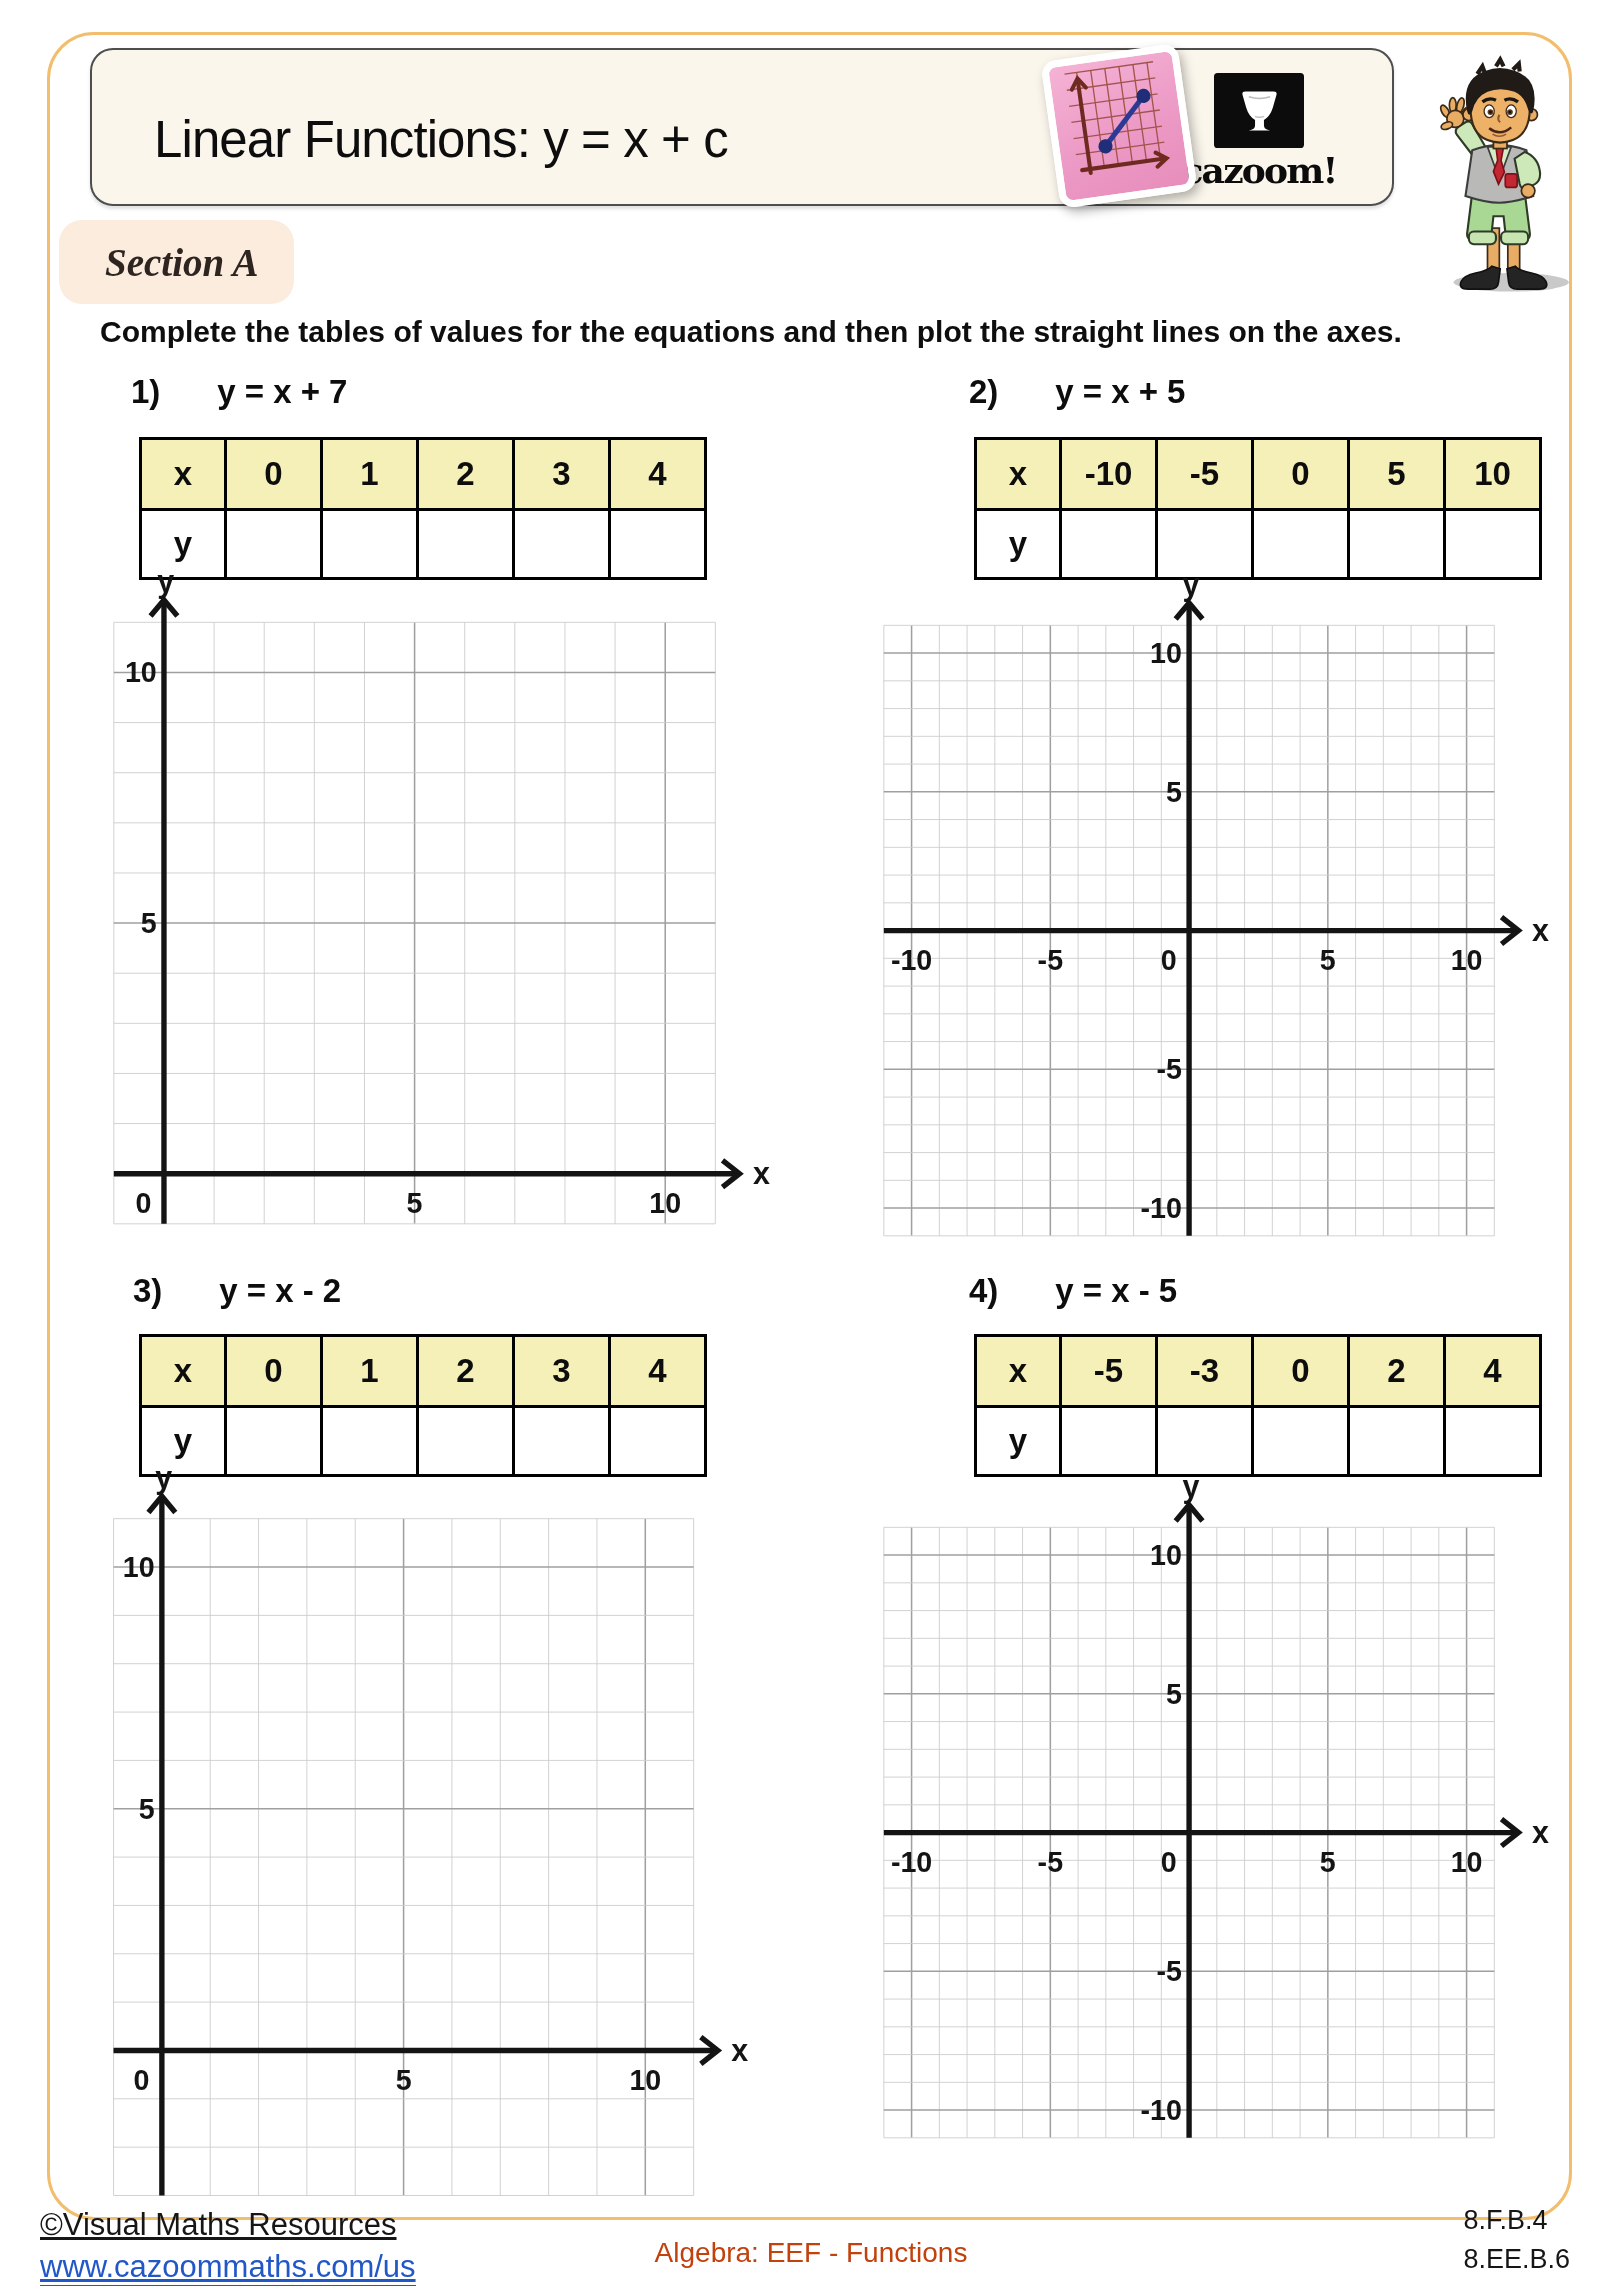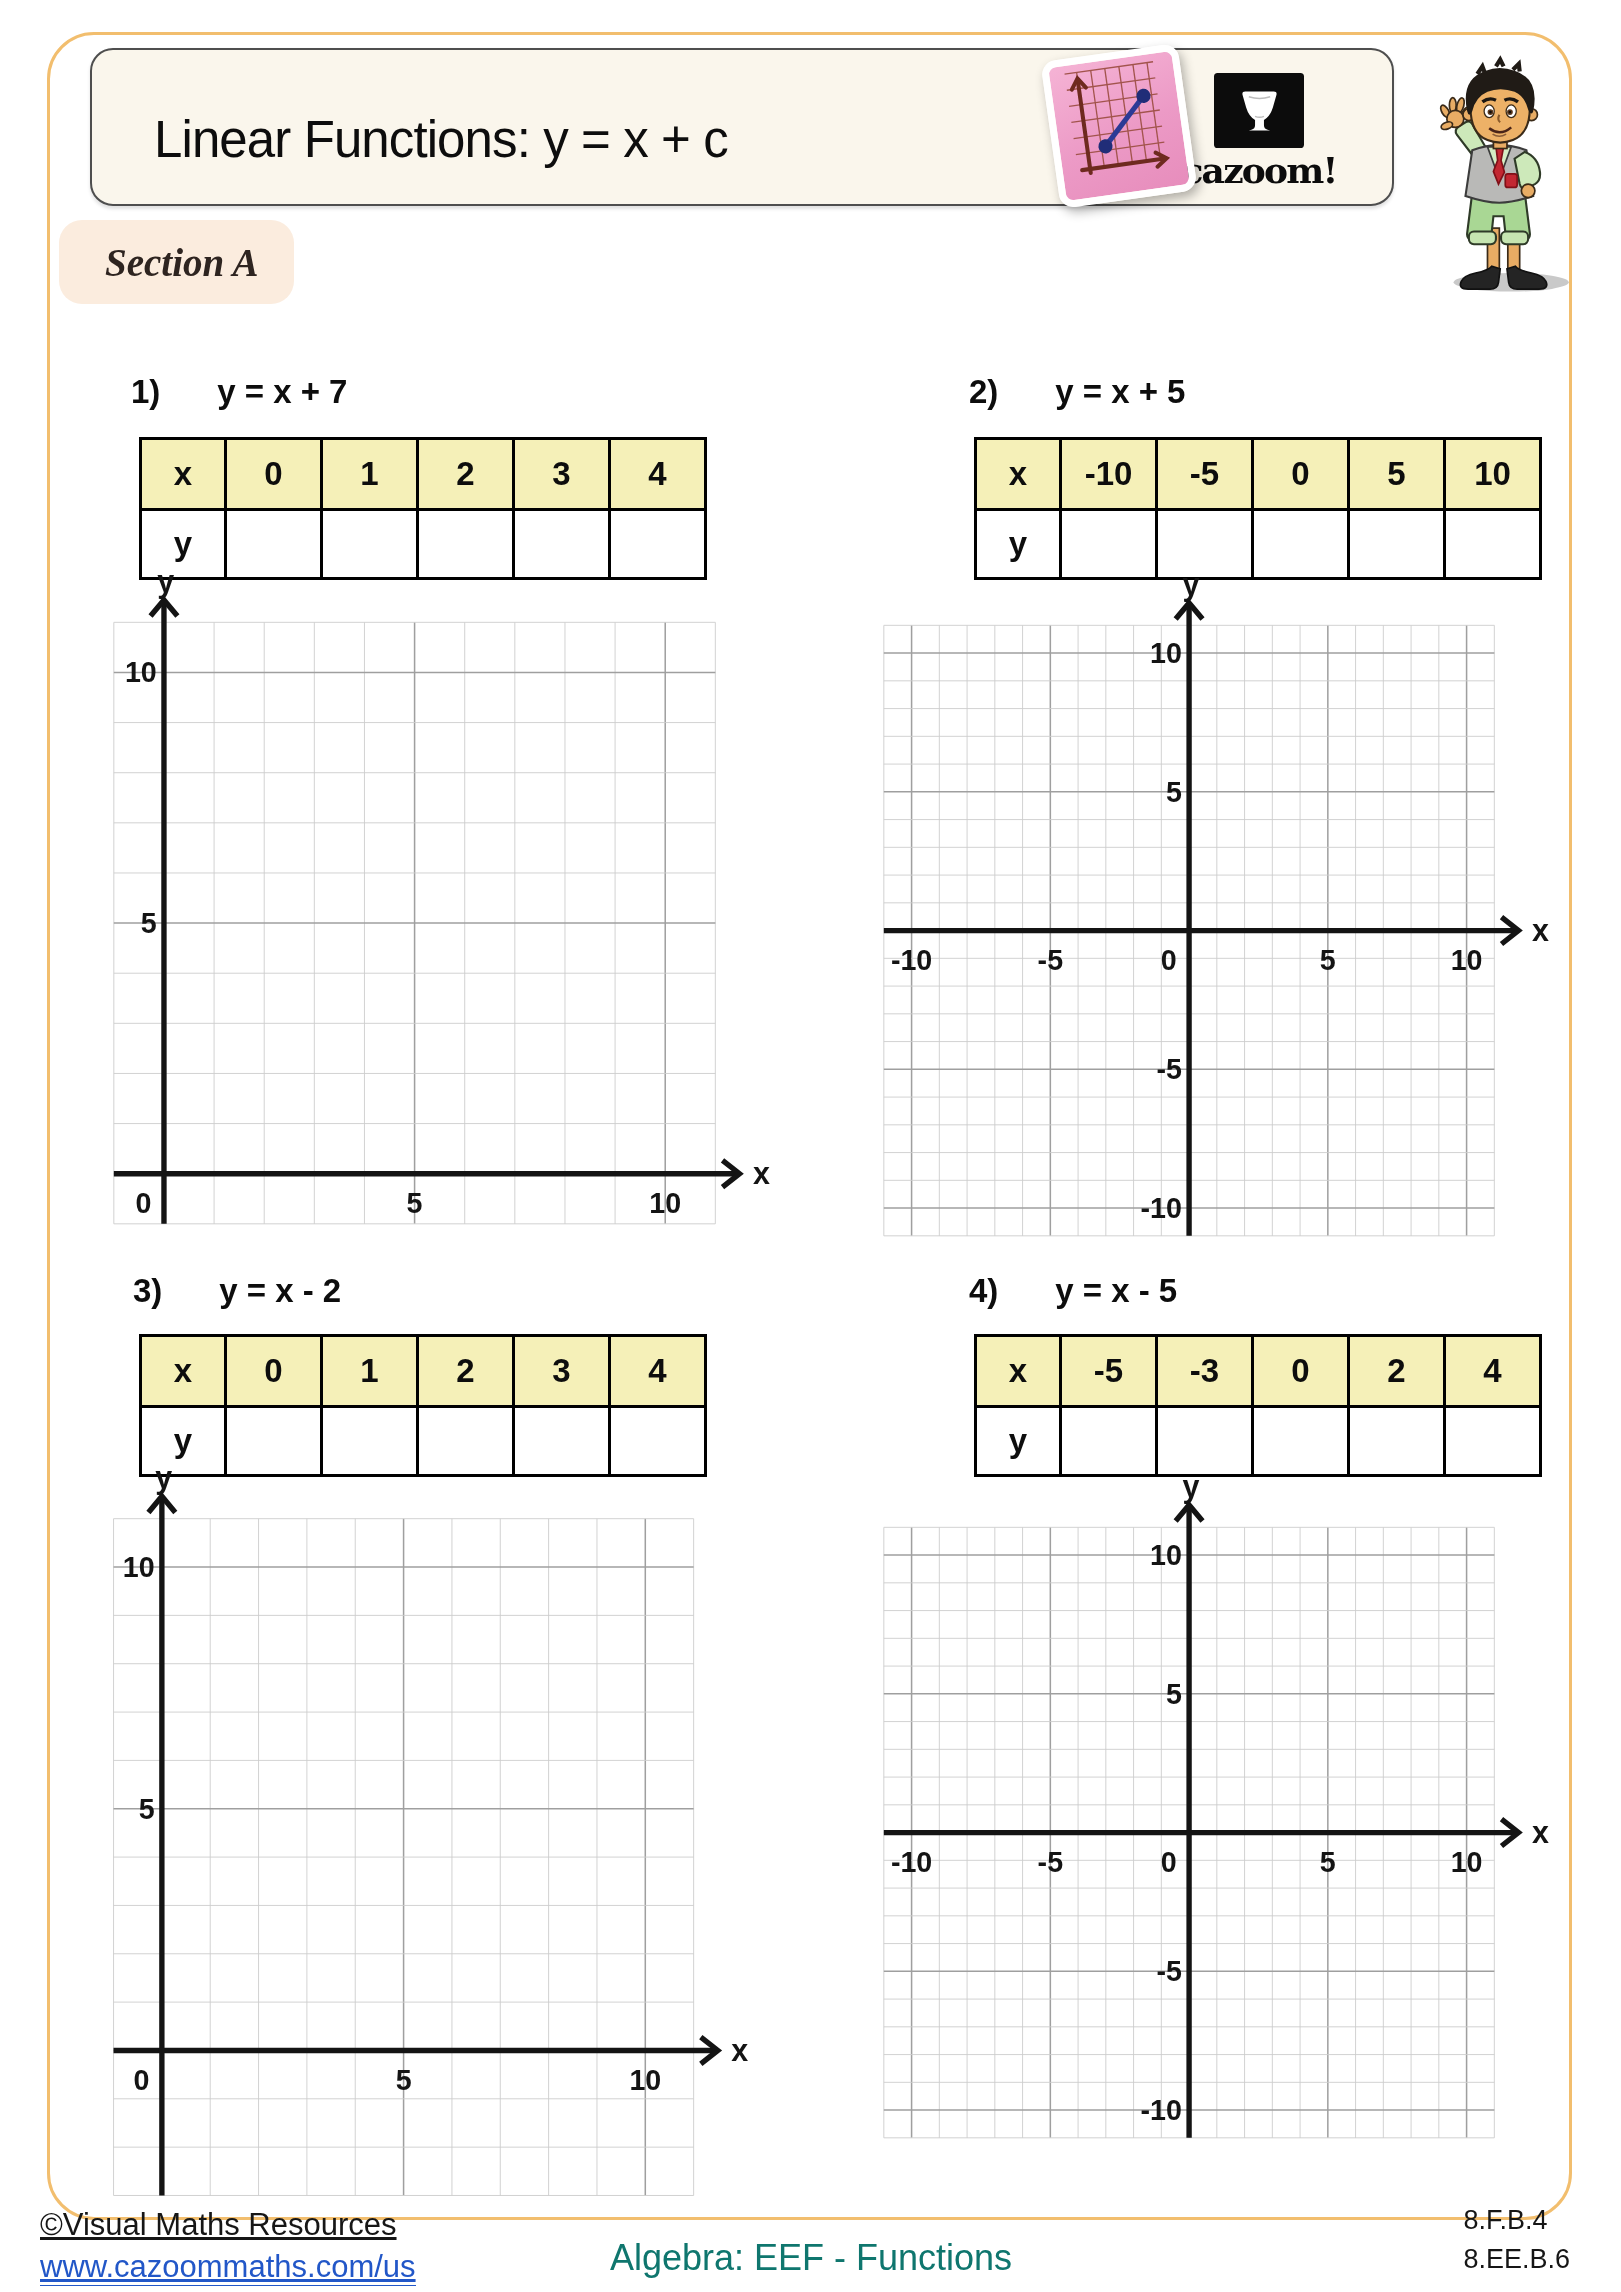--- a/index.html
+++ b/index.html
@@ -39,21 +39,21 @@
   table.vals td.c0{width:82px;}
   table.vals td.cv{width:93px;}
   table.vals tr.hrow td{height:68px;background:#F5F0B8;}
   table.vals tr.drow td{height:66px;background:#ffffff;}
   .gridbox{position:absolute;line-height:0;}
   
   .footer-left{position:absolute;left:40px;top:2207px;font-size:31px;color:#161616;text-decoration:underline;}
   .footer-link{display:inline-block;margin-top:6px;color:#2257C8;text-decoration:underline;
                border-bottom:1.8px solid #2257C8;cursor:pointer;}
   .footer-center{position:absolute;left:50%;transform:translateX(-50%);top:2237px;
-                 font-size:36px;color:#0f766e;text-align:center;}
+                 font-size:28px;color:#c2410c;text-align:center;}
   .footer-right{position:absolute;right:52px;top:2201px;font-size:27px;text-align:left;
                 line-height:39px;color:#161616;}
 </style>
 </head>
 <body>
 
 <div class="page">
 
   <div class="frame"></div>
 
@@ -139,20 +139,21 @@
         <circle cx="108.5" cy="71" r="1.6" fill="#120c08"></circle>
       <path d="M96 74 q-3 6 1 9" stroke="#8a5a2a" stroke-width="2.5" fill="none"></path>
       <path d="M84 90 q13 10 26 -1" stroke="#4a2418" stroke-width="3" fill="none"></path>
       <path d="M88 97 q8 5 16 0" stroke="#4a2418" stroke-width="2" fill="none" opacity=".6"></path>
     </svg>
   </div>
 
   <div class="section-chip">
     <span>Section A</span>
   </div>
+  <p class="instruction">Complete the tables of values for the equations and then plot the straight lines on the axes.</p>
 
   <div class="plabel" style="left:131px;top:373px;">
     <span class="pnum">1)</span>
     <span>y = x + 7</span>
   </div>
   <table class="vals" style="left:139px;top:437px;">
       <tbody>
         <tr class="hrow">
           <td class="c0">x</td>
           <td class="cv">0</td>

